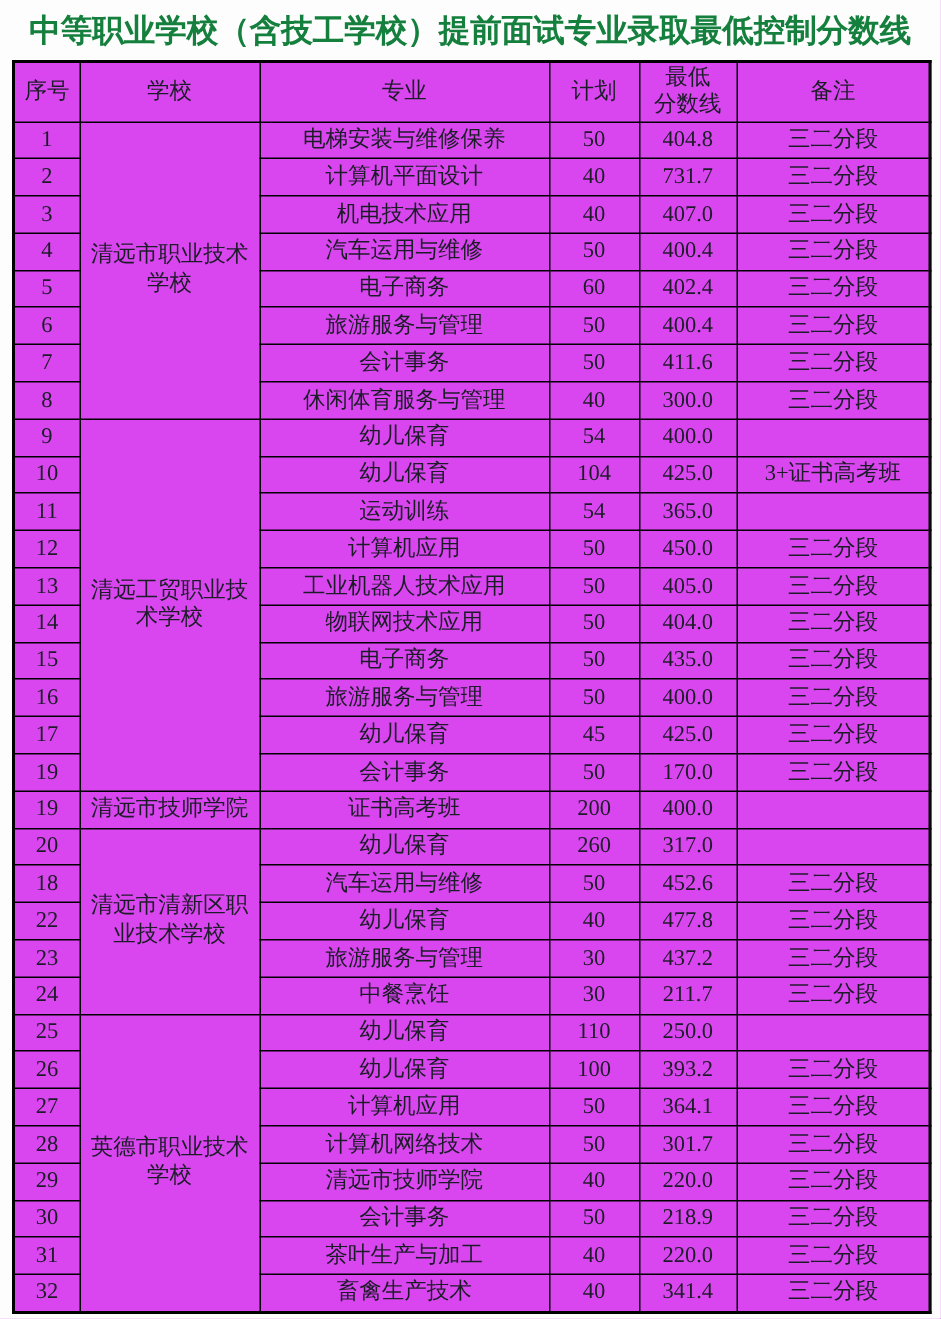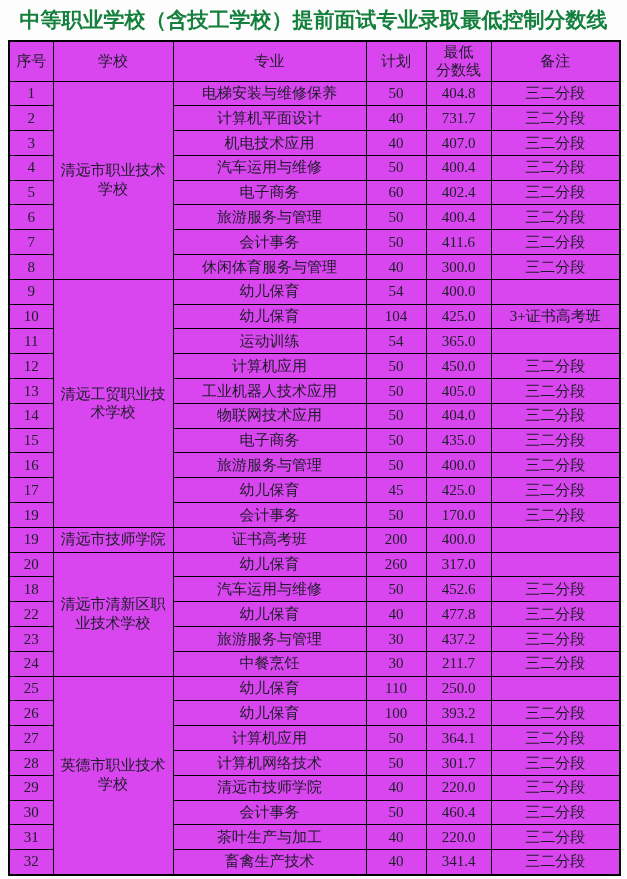--- a/index.html
+++ b/index.html
@@ -292,21 +292,21 @@
           <td class="num-cell">29</td>
           <td>清远市技师学院</td>
           <td class="num-cell">40</td>
           <td class="num-cell">220.0</td>
           <td>三二分段</td>
         </tr>
         <tr>
           <td class="num-cell">30</td>
           <td>会计事务</td>
           <td class="num-cell">50</td>
-          <td class="num-cell">460.4</td>
+          <td class="num-cell">218.9</td>
           <td>三二分段</td>
         </tr>
         <tr>
           <td class="num-cell">31</td>
           <td>茶叶生产与加工</td>
           <td class="num-cell">40</td>
           <td class="num-cell">220.0</td>
           <td>三二分段</td>
         </tr>
         <tr>

